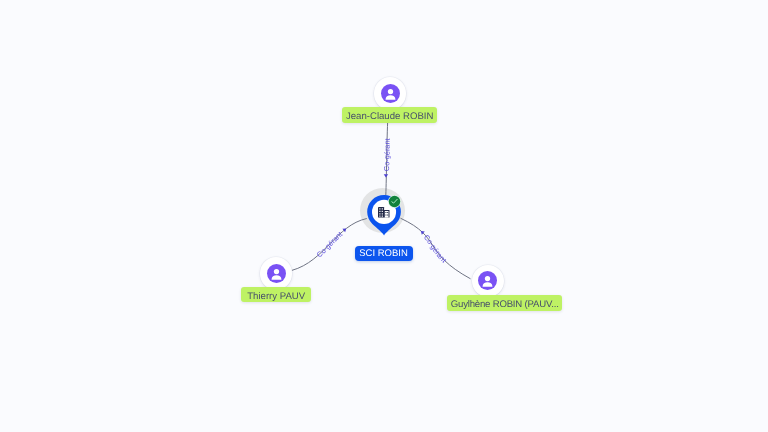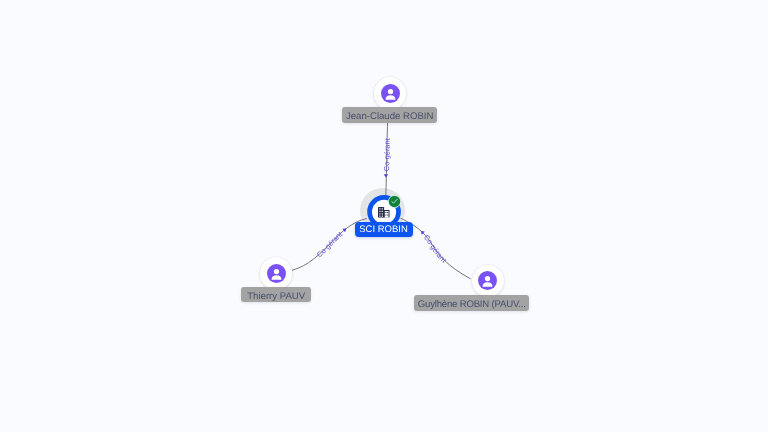--- a/index.html
+++ b/index.html
@@ -5,21 +5,21 @@
 <style>
   html,body{margin:0;padding:0;}
   body{width:768px;height:432px;overflow:hidden;background:#fafbfe;
        font-family:"Liberation Sans",sans-serif;
        -webkit-font-smoothing:antialiased;text-rendering:geometricPrecision;}
   #stage{position:relative;width:768px;height:432px;}
   svg.layer{position:absolute;left:0;top:0;width:768px;height:432px;overflow:visible;}
   .node{position:absolute;left:0;top:0;}
   .pcircle{position:absolute;border-radius:50%;background:#ffffff;
            box-shadow:0 1px 3px rgba(40,50,90,.13),0 0 0 .5px rgba(120,130,165,.10);}
-  .plabel{position:absolute;background:#a3a3a3;border-radius:3px;
+  .plabel{position:absolute;background:#bef264;border-radius:3px;
           color:#474f6b;white-space:nowrap;text-align:center;font-size:9.6px;
           box-shadow:0 1px 3px rgba(40,50,90,.12);}
   .clabel{position:absolute;background:#0c55ee;border-radius:4px;
           color:#ffffff;white-space:nowrap;text-align:center;font-size:9.5px;
           box-shadow:0 1px 3px rgba(20,70,160,.25);}
   .halo{position:absolute;border-radius:50%;background:#e3e4e5;}
 </style>
 </head>
 <body>
 
@@ -62,21 +62,21 @@
     <div class="plabel" style="left:240.9px;top:286.6px;width:70.6px;height:15.4px;line-height:19.6px;">Thierry PAUV</div>
   </div>
 
   <div class="node">
     <div class="pcircle" style="left:471.6px;top:264.6px;width:32.6px;height:32.6px;"></div>
     <svg style="position:absolute;left:478.3px;top:271.3px;" width="19" height="19" viewBox="0 0 24 24">
       <circle cx="12" cy="12" r="12" fill="#7a52f4"></circle>
       <circle cx="12" cy="9.6" r="3.35" fill="#ffffff"></circle>
       <path d="M5.8 19.9 L5.8 19.3 C 5.8 16.2 8.6 14.2 12 14.2 C 15.4 14.2 18.2 16.2 18.2 19.3 L18.2 19.9 Z" fill="#ffffff"></path>
     </svg>
-    <div class="plabel" style="left:414px;top:295.3px;width:115.4px;height:15.4px;line-height:19.6px;letter-spacing:-0.2px;">Guylhène ROBIN (PAUV...</div>
+    <div class="plabel" style="left:447px;top:295.3px;width:115.4px;height:15.4px;line-height:19.6px;letter-spacing:-0.2px;">Guylhène ROBIN (PAUV...</div>
   </div>
 
   <div class="node">
     <svg style="position:absolute;left:366.9px;top:195.1px;" width="34.2" height="40.6" viewBox="0 0 342 406">
       <path d="M170.5 404 C 163 386 94 326 53.6 290.3 A 168.5 168.5 0 1 1 287.4 290.3 C 247 326 178 386 170.5 404 Z" fill="#0b54ee"></path>
       <circle cx="170.5" cy="169" r="120.5" fill="#ffffff"></circle>
     </svg>
     <svg style="position:absolute;left:378.05px;top:206.95px;" width="11.5" height="10.6" viewBox="0 0 115 106">
       <rect x="0" y="0" width="61" height="106" rx="4" fill="#232a49"></rect>
       <rect x="58" y="29" width="57" height="77" rx="4" fill="#232a49"></rect>
@@ -96,21 +96,21 @@
         <rect x="91" y="50" width="11" height="11" rx="2"></rect>
         <rect x="74" y="75" width="11" height="11" rx="2"></rect>
         <rect x="91" y="75" width="11" height="11" rx="2"></rect>
       </g>
     </svg>
     <svg style="position:absolute;left:387.6px;top:195.4px;" width="13" height="13" viewBox="0 0 26 26">
       <circle cx="13" cy="13" r="13" fill="#dff4e6"></circle>
       <circle cx="13" cy="13" r="11.4" fill="#11813c"></circle>
       <path d="M7.7 13.6 L11.2 16.2 L18.4 8.6" fill="none" stroke="#a9e8c1" stroke-width="2.0" stroke-linecap="round" stroke-linejoin="round"></path>
     </svg>
-    <div class="clabel" style="left:355px;top:222px;width:58px;height:15px;line-height:15.2px;padding-right:1px;box-sizing:border-box;">SCI ROBIN</div>
+    <div class="clabel" style="left:355px;top:246px;width:58px;height:15px;line-height:15.2px;padding-right:1px;box-sizing:border-box;">SCI ROBIN</div>
   </div>
 
   <svg class="layer" viewBox="0 0 768 432">
     <defs>
       <path id="pjc" d="M 384 212 C 387.58 207.04 385.45 119.14 390 93"></path>
       <path id="pth" d="M 291.8 270.4 C 325.15 261.03 335.85 225.33 366.8 218.5"></path>
       <path id="pgu" d="M 400.5 218.2 C 442.66 237.9 421.84 252.14 470.5 278.8"></path>
     </defs>
     <text font-size="7.3" fill="#5a4ddb" font-family="Liberation Sans, sans-serif" dy="2.66">
       <textPath href="#pjc" startOffset="48.2%" text-anchor="middle"><tspan>Co-gérant</tspan></textPath>

